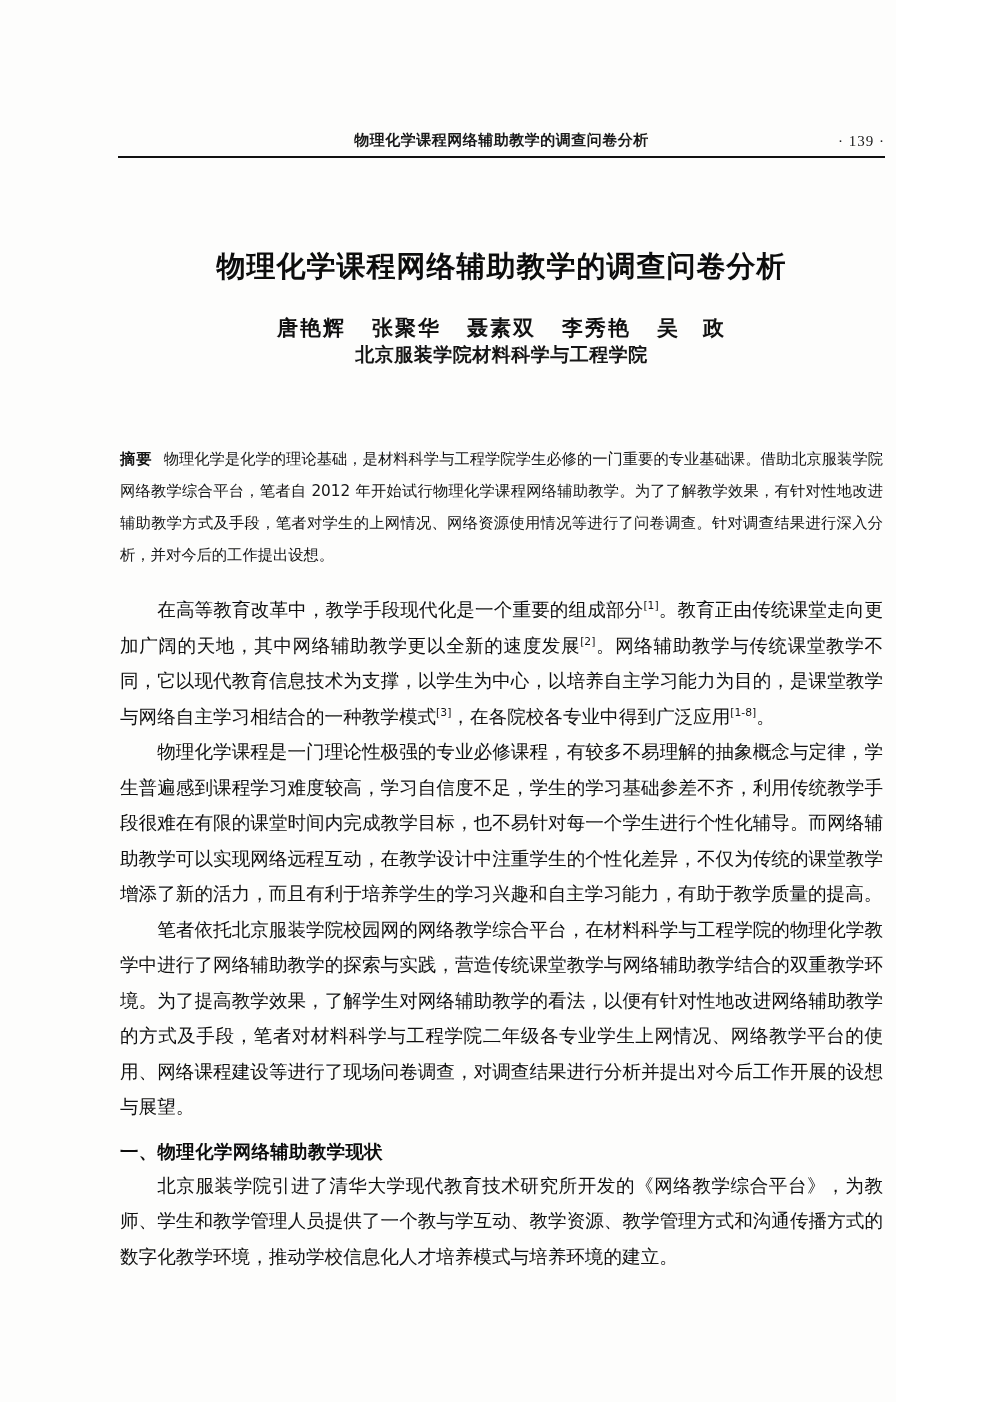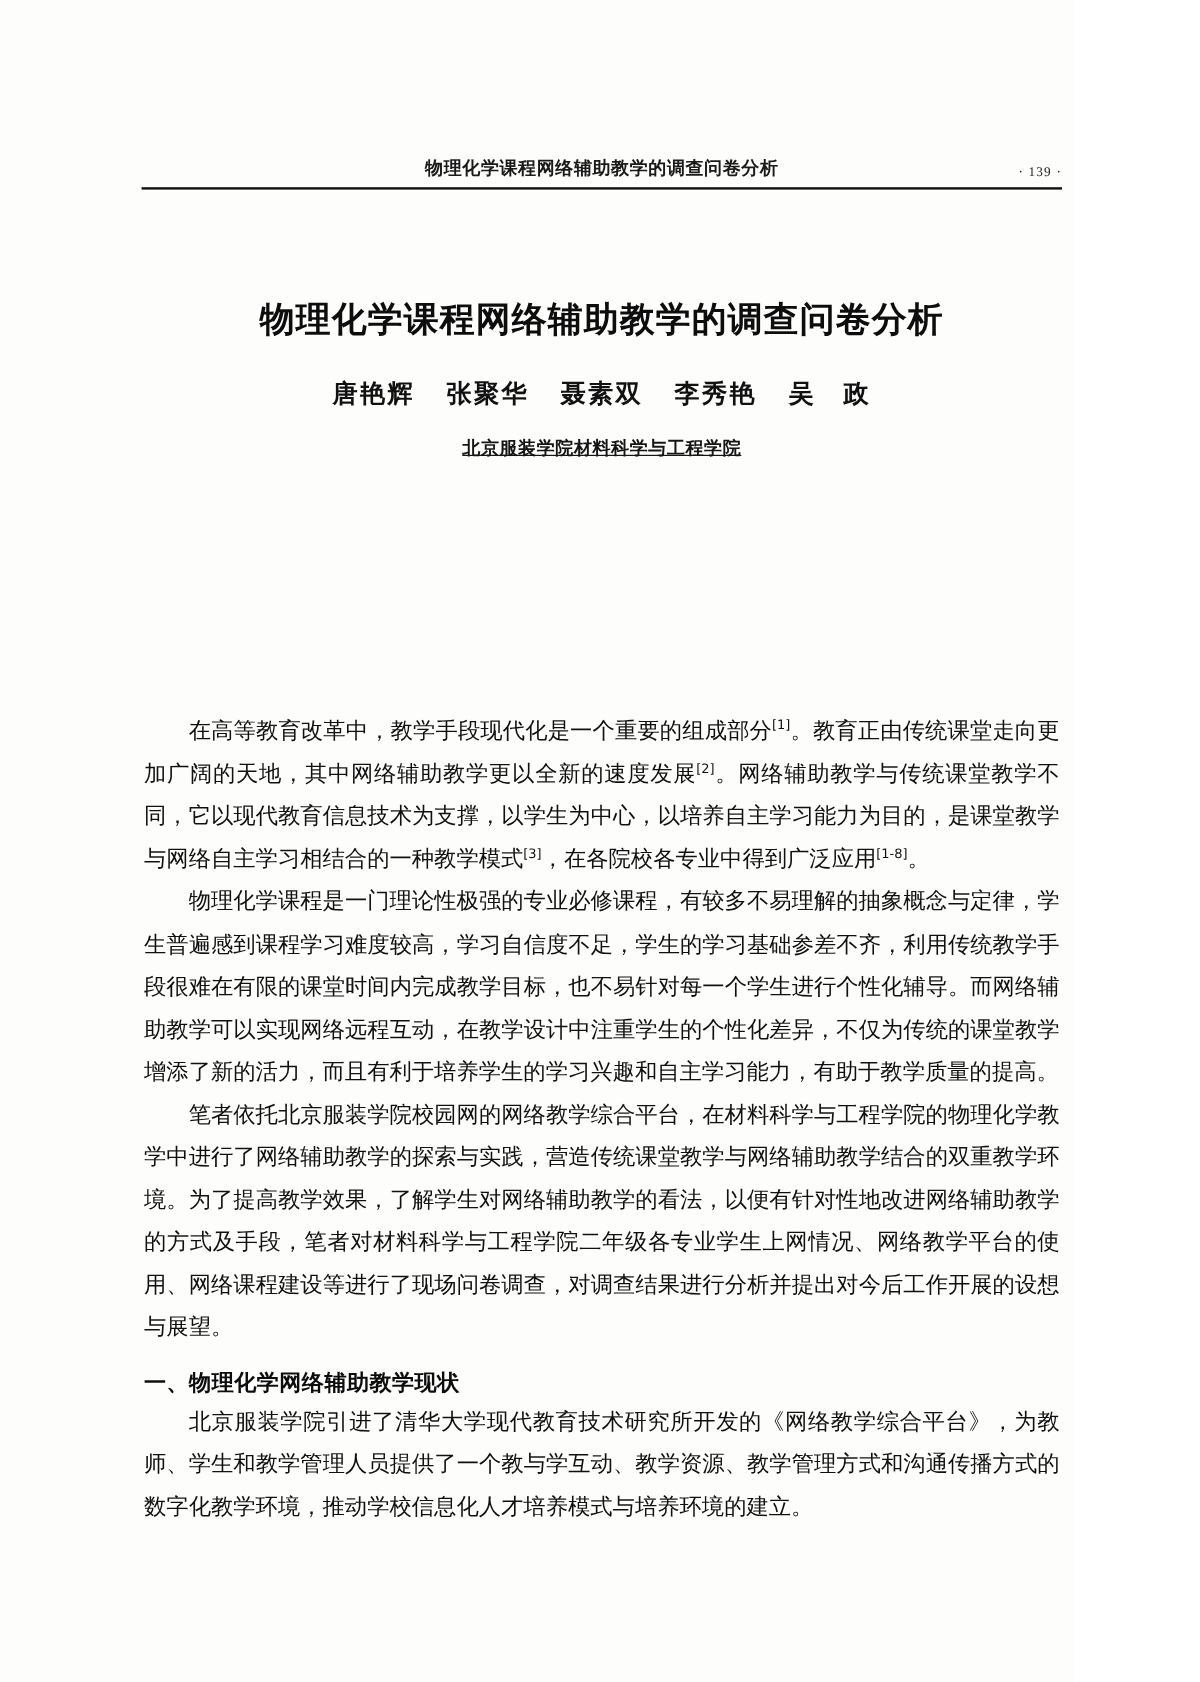--- a/index.html
+++ b/index.html
@@ -42,21 +42,21 @@
     font-size: 15px;
     letter-spacing: 0.5px;
     color: #1a1a1a;
     white-space: nowrap;
   }
   .header-page {
     position: absolute;
     right: 0;
     bottom: 0;
     font-family: "Liberation Serif", serif;
-    font-size: 11px;
+    font-size: 15px;
     color: #1a1a1a;
     letter-spacing: 1px;
   }
   .header-rule {
     margin-top: 6px;
     border-top: 2.4px solid #111;
     width: 100%;
   }
   
   .title-block {
@@ -77,27 +77,25 @@
   .authors {
     margin-top: 30px;
     font-family: "DejaVu Serif", serif;
     font-weight: bold;
     font-size: 21px;
     letter-spacing: 2px;
     color: #111;
   }
   .author-name { display: inline-block; margin: 0 13px; }
   .affiliation {
-    margin-top: 22px;
     font-family: "DejaVu Sans", sans-serif;
     font-weight: bold;
-    font-size: 15px;
+    font-size: 19px;
     letter-spacing: 0.5px;
     color: #151515;
-    text-decoration: underline;
   }
   
   .abstract-zone {
     position: absolute;
     left: 120px;
     top: 443px;
     width: 763px;
   }
   .abs-para {
     font-family: "DejaVu Sans", sans-serif;
@@ -166,20 +164,21 @@
 
   <div class="title-block">
     <div class="doc-title">物理化学课程网络辅助教学的调查问卷分析</div>
     <div class="authors">
       <span class="author-name">唐艳辉</span><span class="author-name">张聚华</span><span class="author-name">聂素双</span><span class="author-name">李秀艳</span><span class="author-name">吴　政</span>
     </div>
     <div class="affiliation">北京服装学院材料科学与工程学院</div>
   </div>
 
   <div class="abstract-zone">
+    <p class="abs-para"><span class="abs-label">摘要</span><span>物理化学是化学的理论基础，是材料科学与工程学院学生必修的一门重要的专业基础课。借助北京服装学院网络教学综合平台，笔者自 2012 年开始试行物理化学课程网络辅助教学。为了了解教学效果，有针对性地改进辅助教学方式及手段，笔者对学生的上网情况、网络资源使用情况等进行了问卷调查。针对调查结果进行深入分析，并对今后的工作提出设想。</span></p>
   </div>
 
   <div class="body-zone">
     <p class="body-para"><span>在高等教育改革中，教学手段现代化是一个重要的组成部分</span><sup>[1]</sup><span>。教育正由传统课堂走向更加广阔的天地，其中网络辅助教学更以全新的速度发展</span><sup>[2]</sup><span>。网络辅助教学与传统课堂教学不同，它以现代教育信息技术为支撑，以学生为中心，以培养自主学习能力为目的，是课堂教学与网络自主学习相结合的一种教学模式</span><sup>[3]</sup><span>，在各院校各专业中得到广泛应用</span><sup>[1-8]</sup><span>。</span></p>
 
     <p class="body-para">物理化学课程是一门理论性极强的专业必修课程，有较多不易理解的抽象概念与定律，学生普遍感到课程学习难度较高，学习自信度不足，学生的学习基础参差不齐，利用传统教学手段很难在有限的课堂时间内完成教学目标，也不易针对每一个学生进行个性化辅导。而网络辅助教学可以实现网络远程互动，在教学设计中注重学生的个性化差异，不仅为传统的课堂教学增添了新的活力，而且有利于培养学生的学习兴趣和自主学习能力，有助于教学质量的提高。</p>
 
     <p class="body-para">笔者依托北京服装学院校园网的网络教学综合平台，在材料科学与工程学院的物理化学教学中进行了网络辅助教学的探索与实践，营造传统课堂教学与网络辅助教学结合的双重教学环境。为了提高教学效果，了解学生对网络辅助教学的看法，以便有针对性地改进网络辅助教学的方式及手段，笔者对材料科学与工程学院二年级各专业学生上网情况、网络教学平台的使用、网络课程建设等进行了现场问卷调查，对调查结果进行分析并提出对今后工作开展的设想与展望。</p>
 
     <h2 class="section-head">一、物理化学网络辅助教学现状</h2>

